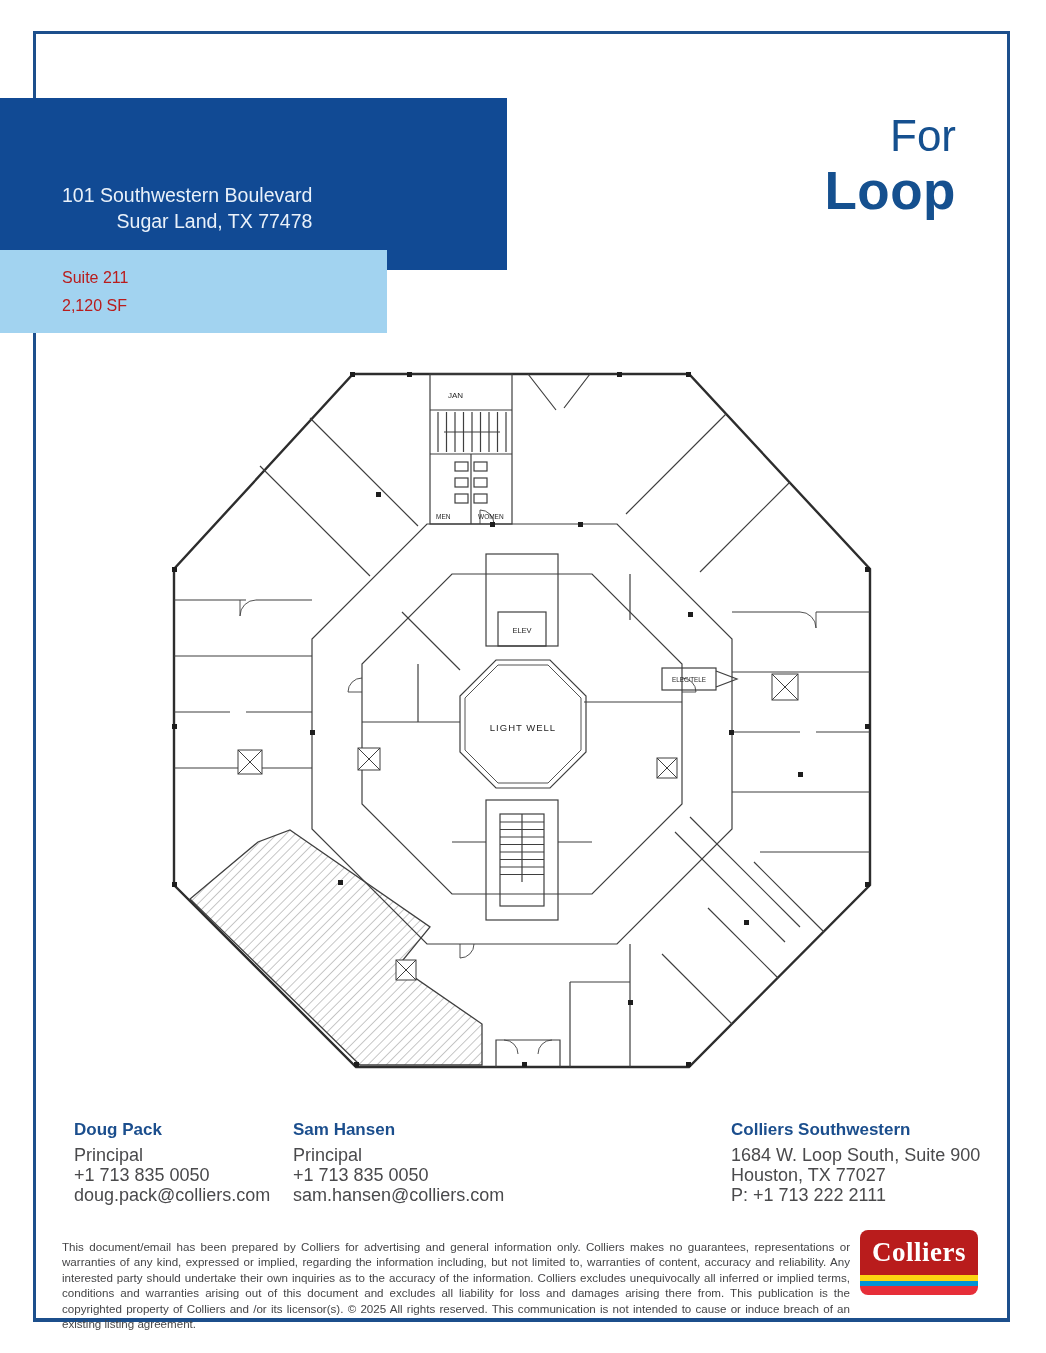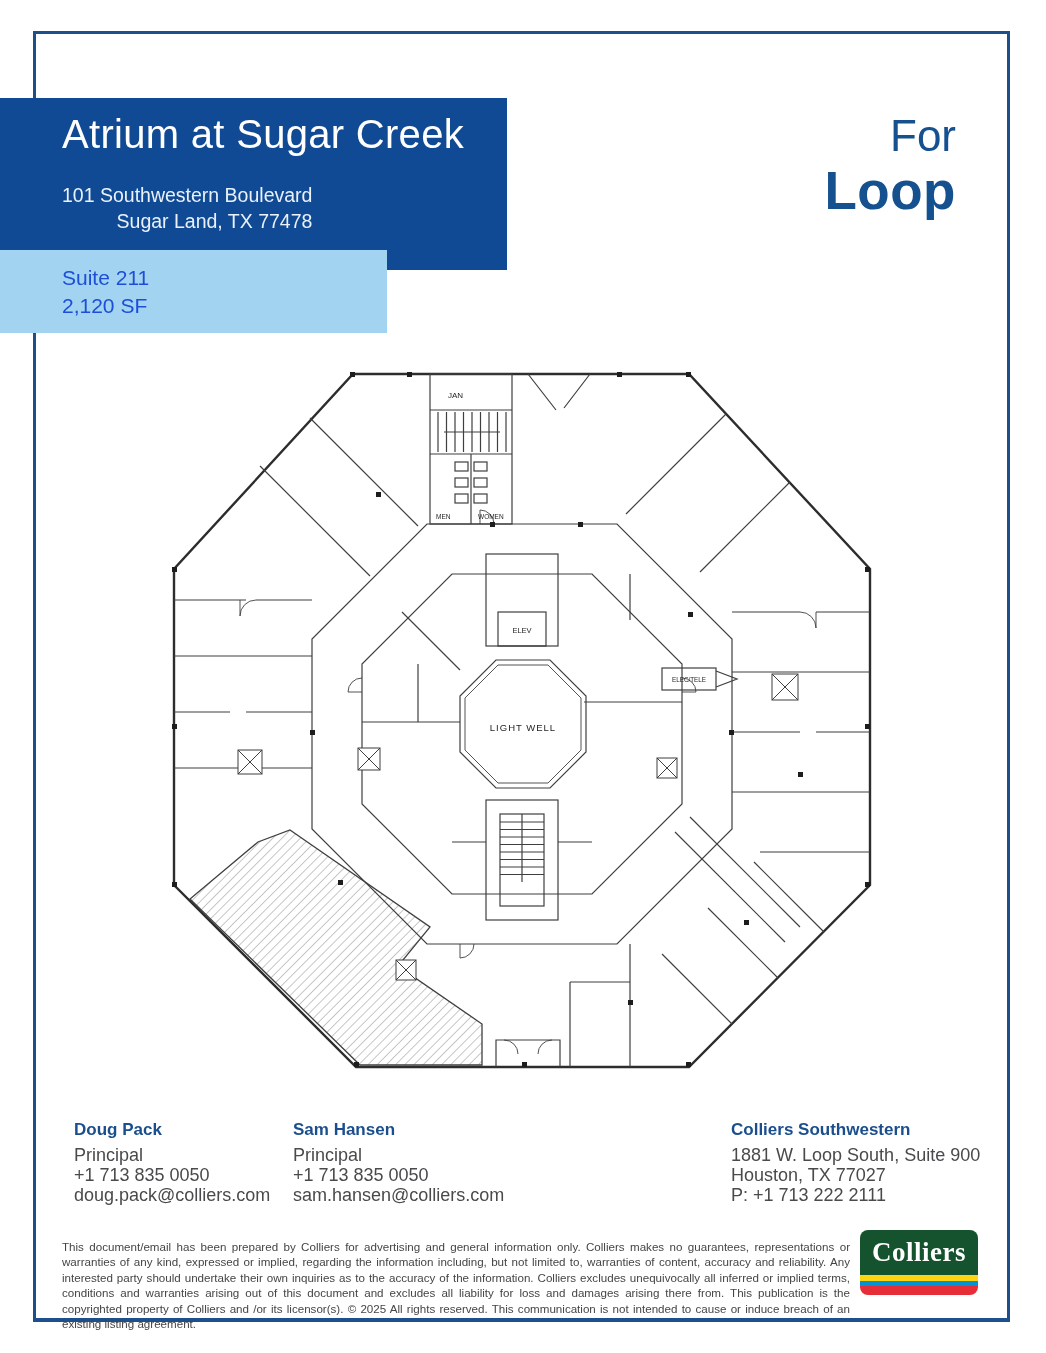--- a/index.html
+++ b/index.html
@@ -9,55 +9,54 @@
   .frame{position:absolute;left:33px;top:31px;width:977px;height:1291px;
          border:3px solid #1c4f8c;border-bottom-width:4px;box-sizing:border-box;z-index:1;}
   
   .header-block{position:absolute;left:0;top:98px;width:507px;height:172px;background:#114a94;z-index:2;}
   .title{position:absolute;left:62px;top:14px;font-size:40px;font-weight:300;color:#ffffff;
          letter-spacing:.3px;white-space:nowrap;}
   .addr{position:absolute;left:62px;top:84px;font-size:19.5px;line-height:26px;font-weight:300;
         color:#e9f1fa;text-align:right;}
   
   .suite-bar{position:absolute;left:0;top:250px;width:387px;height:83px;background:#a2d3f0;z-index:3;}
-  .suite-text{position:absolute;left:62px;top:14px;font-size:21px;line-height:28px;color:#1d4ed8;}
+  .suite-text{position:absolute;left:62px;top:14px;font-size:16px;line-height:28px;color:#b91c1c;}
   
   .for-lease{position:absolute;right:90px;top:110px;text-align:right;color:#15508f;z-index:2;}
   .for-line1{font-size:44px;font-weight:400;line-height:52px;}
   .for-line2{font-size:53px;font-weight:700;line-height:58px;letter-spacing:.5px;}
   
   .plan{position:absolute;left:160px;top:362px;z-index:2;}
   .plan text{font-family:"Liberation Sans",sans-serif;fill:#1e1e1e;}
   
   .ccol{position:absolute;top:1120px;z-index:2;margin-left:12px;}
   .c1{left:62px}.c2{left:281px}.c3{left:719px}
   .cname{font-size:17px;font-weight:700;color:#1b4e8d;margin:0 0 5px 0;}
   .cline{font-size:18px;color:#4a4a4c;line-height:20px;}
   
   .disclaimer{position:absolute;left:62px;top:1227px;width:788px;font-size:11.6px;line-height:15.4px;
               color:#454547;text-align:justify;z-index:2;margin-top:12px;}
   
   .logo{position:absolute;left:860px;top:1230px;width:118px;height:65px;border-radius:8px;
         overflow:hidden;z-index:2;}
-  .logo-navy{height:45px;background:#14532d;display:flex;align-items:center;justify-content:center;}
+  .logo-navy{height:45px;background:#b91c1c;display:flex;align-items:center;justify-content:center;}
   .logo-word{font-family:"Liberation Serif",serif;font-weight:700;font-size:27px;color:#ffffff;
              letter-spacing:.5px;}
   .stripe-y{height:6px;background:#fcd411}
   .stripe-c{height:5px;background:#0094d4}
   .stripe-r{height:9px;background:#e62e39}
 </style>
 </head>
 <body>
 
 <div class="page">
 
   <div class="frame"></div>
 
   <div class="header-block">
-    <div class="title">Atrium at Sugar Creek</div>
     <div class="addr">
       <div>101 Southwestern Boulevard</div>
       <div>Sugar Land, TX 77478</div>
     </div>
   </div>
 
   <div class="for-lease">
     <div class="for-line1">For</div>
     <div class="for-line2">Loop</div>
   </div>
@@ -188,21 +187,21 @@
     <div class="cline">doug.pack@colliers.com</div>
   </div>
   <div class="ccol c2">
     <div class="cname">Sam Hansen</div>
     <div class="cline">Principal</div>
     <div class="cline">+1 713 835 0050</div>
     <div class="cline">sam.hansen@colliers.com</div>
   </div>
   <div class="ccol c3">
     <div class="cname">Colliers Southwestern</div>
-    <div class="cline">1881 W. Loop South, Suite 900</div>
+    <div class="cline">1684 W. Loop South, Suite 900</div>
     <div class="cline">Houston, TX 77027</div>
     <div class="cline">P: +1 713 222 2111</div>
   </div>
 
   <div class="disclaimer">This document/email has been prepared by Colliers for advertising and general information only. Colliers makes no guarantees, representations or warranties of any kind, expressed or implied, regarding the information including, but not limited to, warranties of content, accuracy and reliability. Any interested party should undertake their own inquiries as to the accuracy of the information. Colliers excludes unequivocally all inferred or implied terms, conditions and warranties arising out of this document and excludes all liability for loss and damages arising there from. This publication is the copyrighted property of Colliers and /or its licensor(s). © 2025 All rights reserved. This communication is not intended to cause or induce breach of an existing listing agreement.</div>
 
   <div class="logo">
     <div class="logo-navy">
       <span class="logo-word">Colliers</span>
     </div>

